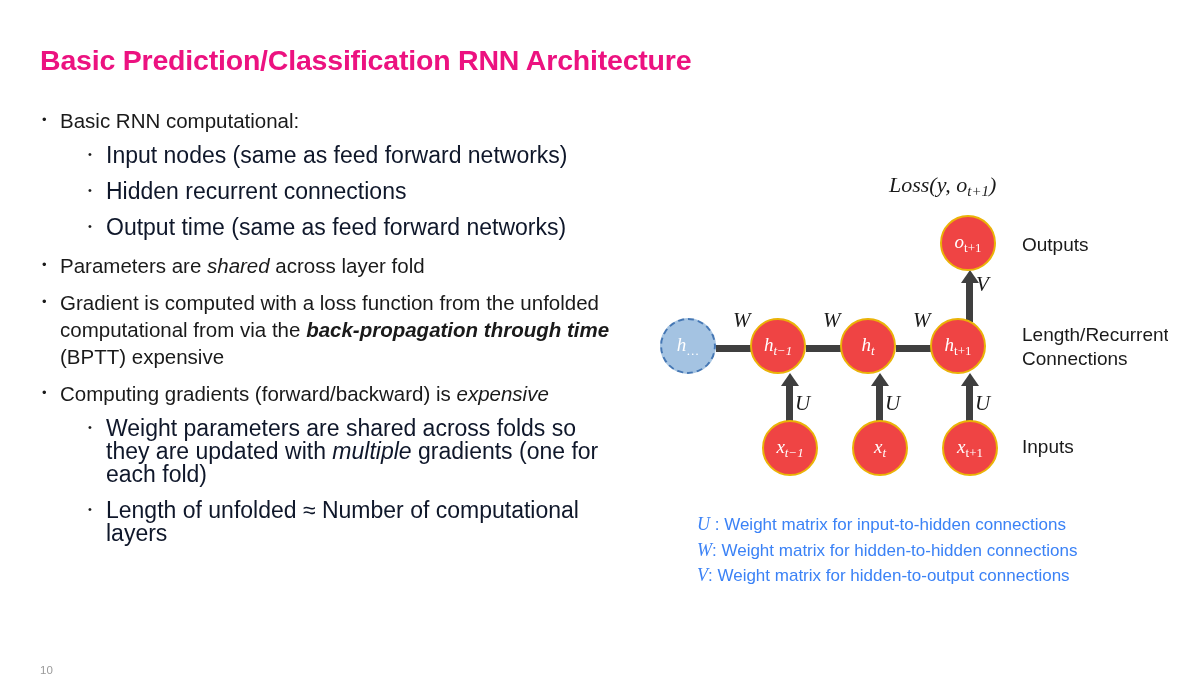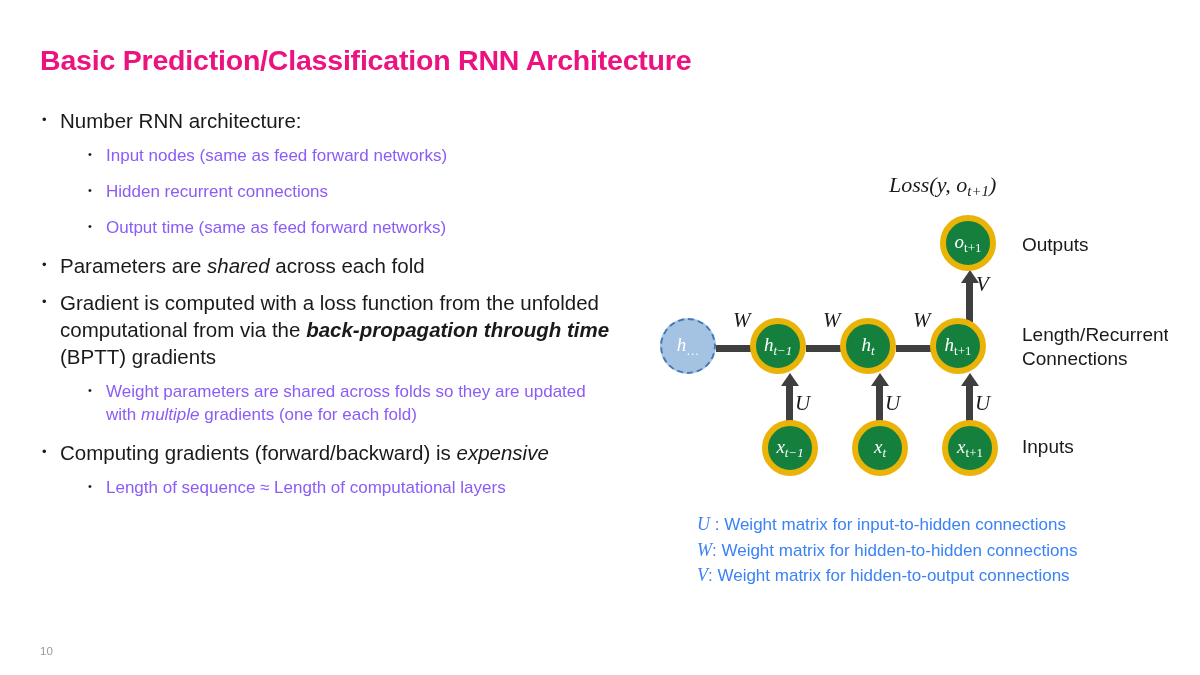--- a/index.html
+++ b/index.html
@@ -44,24 +44,24 @@
   }
   .b1 {
     padding-left: 20px;
     font-size: 20.5px;
     line-height: 27px;
     margin-bottom: 10px;
     color: #1a1a1a;
   }
   .b2 {
     padding-left: 66px;
-    font-size: 17px;
+    font-size: 23px;
     line-height: 23px;
     margin-bottom: 13px;
-    color: #8b5cf6;
+    color: #0f172a;
   }
   .b1::before {
     content: "\2022";
     position: absolute;
     left: 2px;
     top: -1px;
     font-size: 13px;
     color: #1a1a1a;
   }
   .b2::before {
@@ -73,38 +73,38 @@
     color: #1a1a1a;
   }
   .it { font-style: italic; }
   .bi { font-style: italic; font-weight: bold; }
   .bd { font-weight: normal; }
 
   
   #page-number {
     position: absolute;
     left: 40px;
-    top: 645px;
+    top: 664px;
     font-size: 11.5px;
     color: #9a9a9a;
   }
 
   
   #diagram {
     position: absolute;
     left: 640px;
     top: 160px;
     width: 540px;
     height: 440px;
   }
   .node {
     position: absolute;
     border-radius: 50%;
-    background: #15803d;
-    border: 6px solid #eab308;
+    background: #ef4444;
+    border: 2px solid #eab308;
     box-sizing: border-box;
     display: flex;
     align-items: center;
     justify-content: center;
     color: #ffffff;
     z-index: 3;
   }
   .node.ghost {
     background: #a4c3e2;
     border: 2.5px dashed #4577b4;
@@ -203,29 +203,29 @@
   }
 </style>
 </head>
 <body>
 
 <div id="slide">
 
   <div id="slide-title">Basic Prediction/Classification RNN Architecture</div>
 
   <div id="bullets">
-    <div class="b b1">Number RNN architecture:</div>
+    <div class="b b1">Basic RNN computational:</div>
     <div class="b b2">Input nodes (same as feed forward networks)</div>
     <div class="b b2">Hidden recurrent connections</div>
     <div class="b b2">Output time (same as feed forward networks)</div>
-    <div class="b b1"><span>Parameters are </span><span class="it">shared</span><span> across each fold</span></div>
-    <div class="b b1"><span>Gradient is computed with a loss function from the unfolded computational from via the </span><span class="bi">back-propagation through time</span><span> (</span><span class="bd">BPTT</span><span>) gradients</span></div>
+    <div class="b b1"><span>Parameters are </span><span class="it">shared</span><span> across layer fold</span></div>
+    <div class="b b1"><span>Gradient is computed with a loss function from the unfolded computational from via the </span><span class="bi">back-propagation through time</span><span> (</span><span class="bd">BPTT</span><span>) expensive</span></div>
+    <div class="b b1"><span>Computing gradients (forward/backward) is </span><span class="it">expensive</span></div>
     <div class="b b2"><span>Weight parameters are shared across folds so they are updated with </span><span class="it">multiple</span><span> gradients (one for each fold)</span></div>
-    <div class="b b1"><span>Computing gradients (forward/backward) is </span><span class="it">expensive</span></div>
-    <div class="b b2">Length of sequence ≈ Length of computational layers</div>
+    <div class="b b2">Length of unfolded ≈ Number of computational layers</div>
   </div>
 
   <div id="page-number">10</div>
 
   <div id="diagram">
 
     <div id="loss-label">
       <span>Loss(y, o</span><sub>t+1</sub><span>)</span>
     </div>
 

